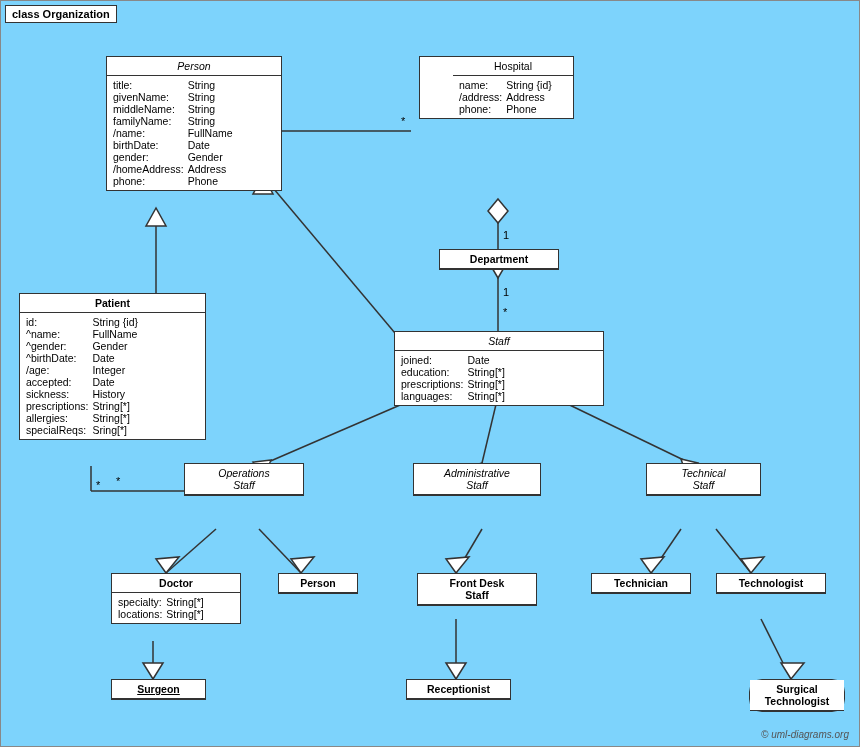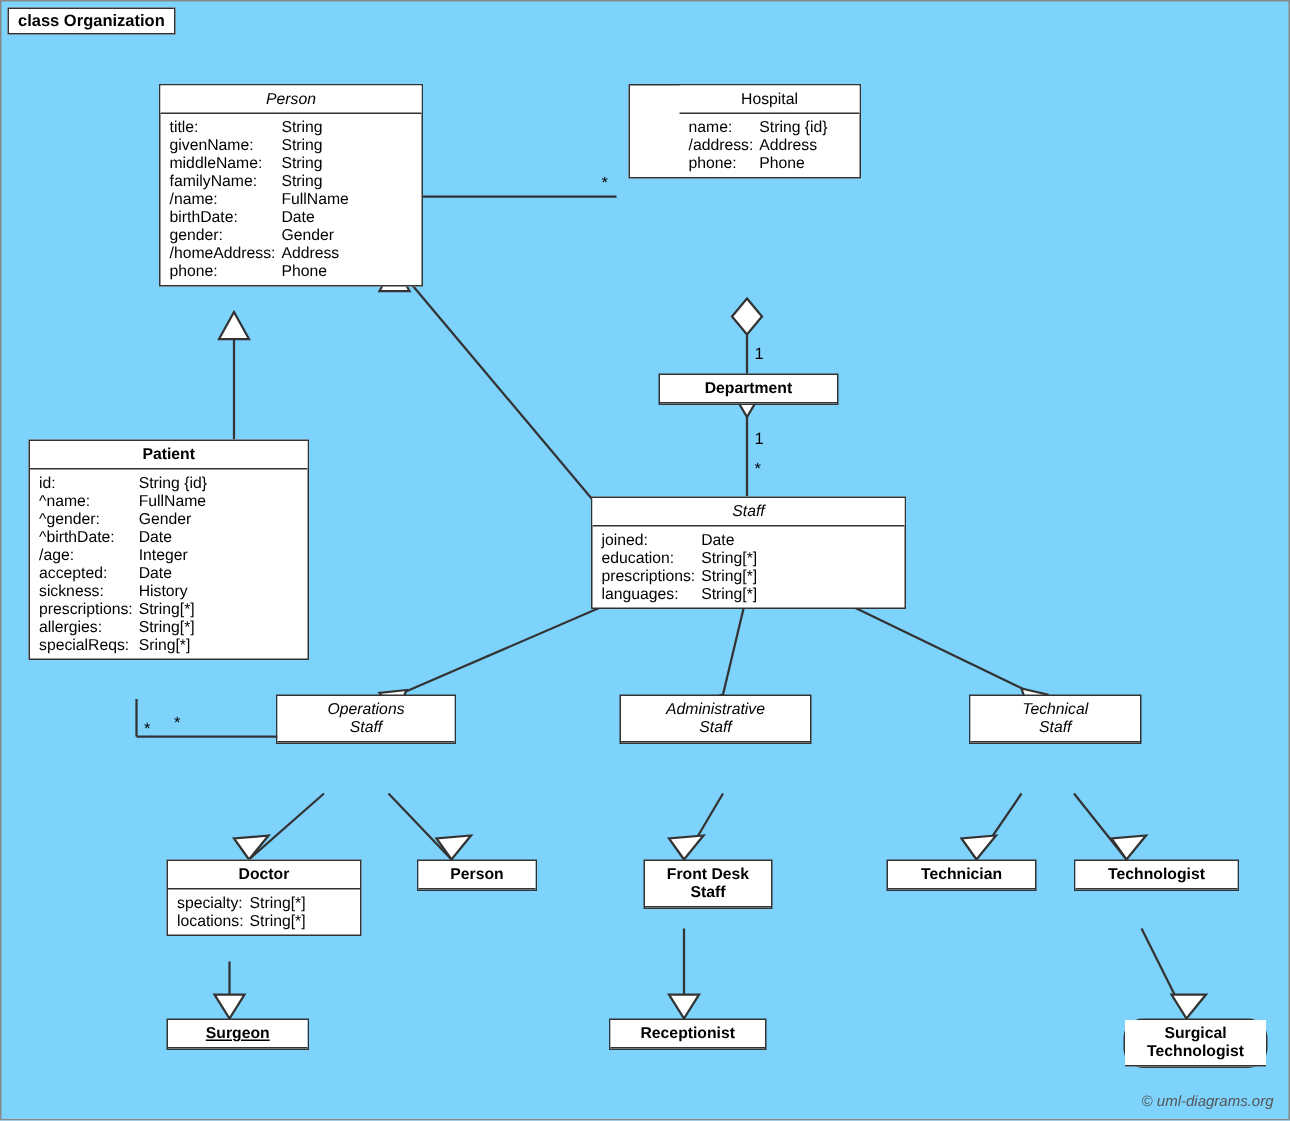--- a/index.html
+++ b/index.html
@@ -325,21 +325,21 @@
             </tr>
       </tbody>
         </table>
     </div>
   </div>
 
   <div class="class-box" style="left:277px; top:572px; width:80px;">
     <div class="class-title bold">Person</div>
   </div>
 
-  <div class="class-box" style="left:428px; top:572px; width:86px; text-align:center;">
+  <div class="class-box" style="left:416px; top:572px; width:120px; text-align:center;">
     <div class="class-title bold">Front Desk<br>Staff</div>
   </div>
 
   <div class="class-box" style="left:590px; top:572px; width:100px;">
     <div class="class-title bold">Technician</div>
   </div>
 
   <div class="class-box" style="left:715px; top:572px; width:110px;">
     <div class="class-title bold">Technologist</div>
   </div>

